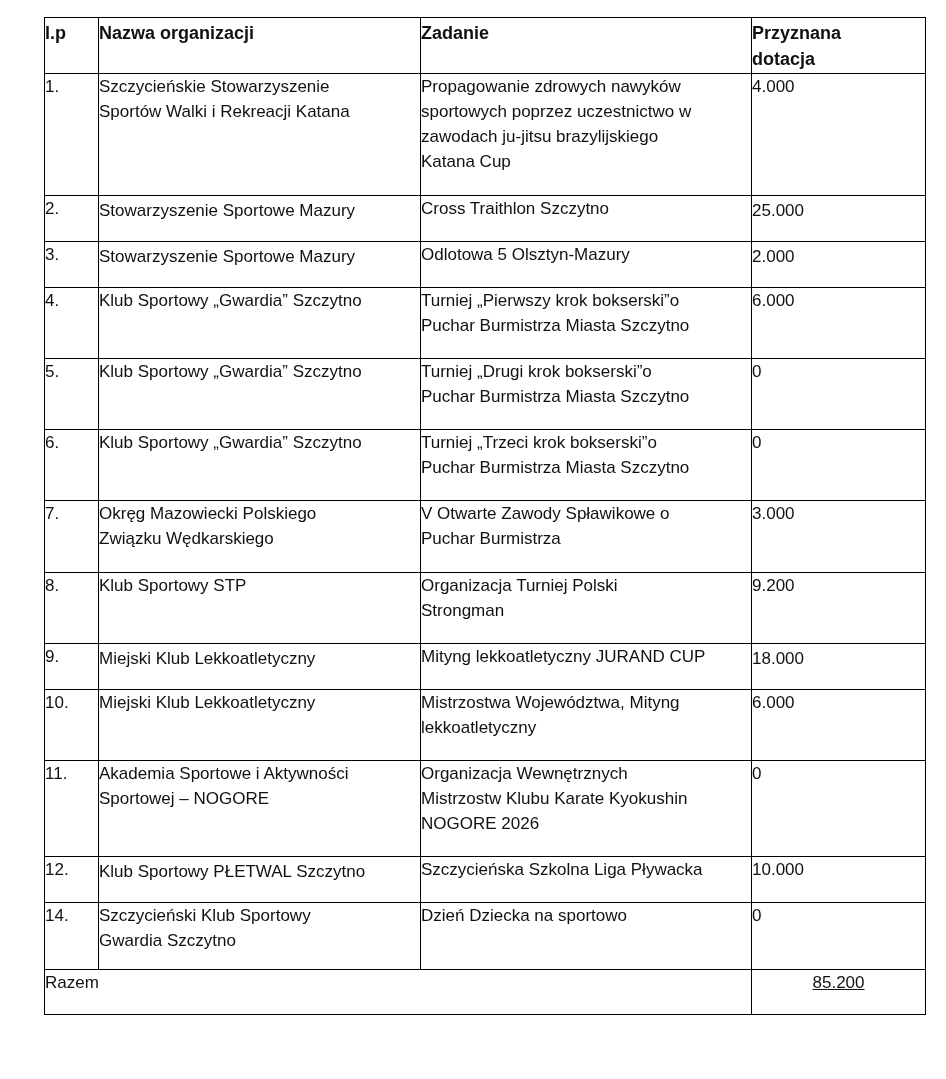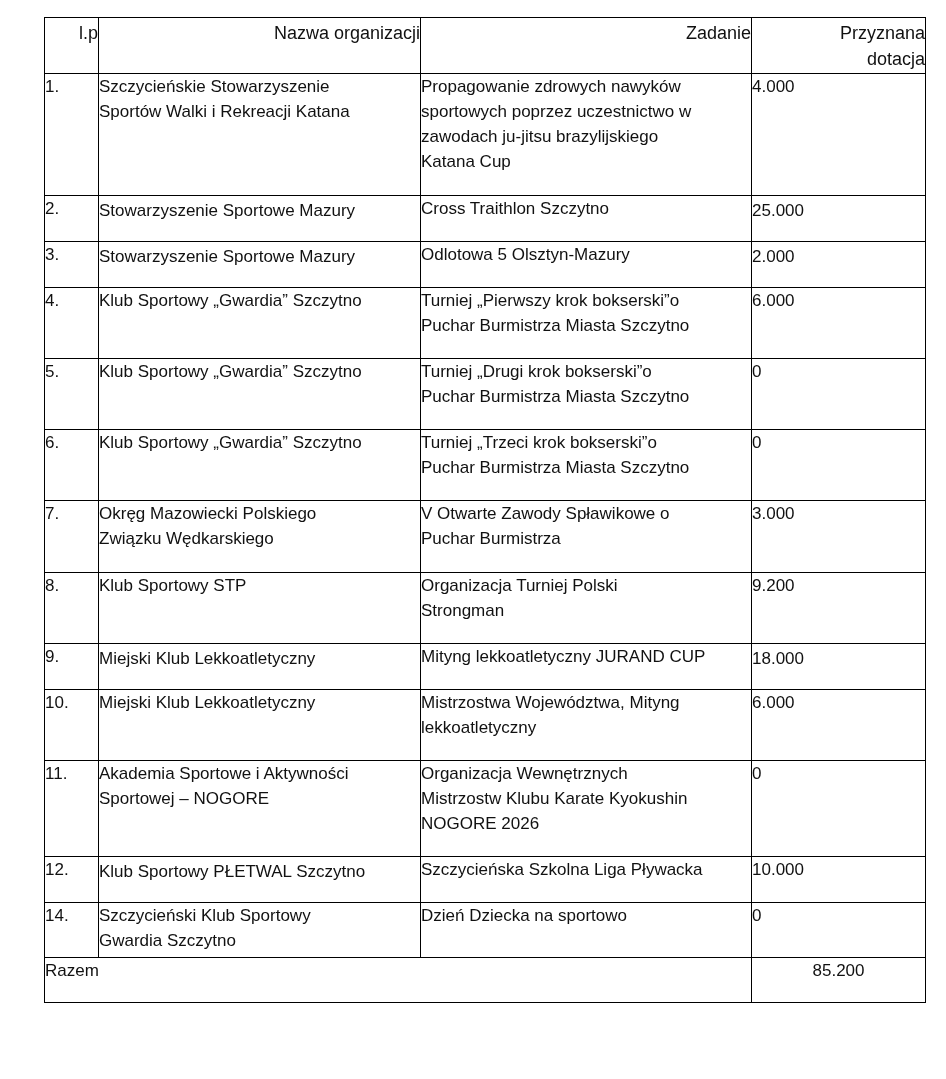--- a/index.html
+++ b/index.html
@@ -28,33 +28,33 @@
       border: 1.5px solid #000;
       padding: 0;
       vertical-align: top;
     }
     col.c-lp { width: 54px; }
     col.c-org { width: 322px; }
     col.c-task { width: 331px; }
     col.c-amt { width: 174px; }
 
     th {
-      font-weight: normal;
+      font-weight: bold;
       font-size: 18px;
-      text-align: right;
+      text-align: left;
       height: 55px;
       line-height: 26px;
     }
     th .hwrap { padding-top: 2px; }
     td.lp { padding: 4px 0 0 11px; }
     td.org { padding: 0 6px 0 10px; vertical-align: middle; }
     td.task { padding: 2px 6px 0 10px; }
     td.amt { text-align: left; vertical-align: middle; }
     td.total-label { padding: 4px 0 0 11px; }
-    td.total-amt { text-align: center; padding-top: 4px; }
+    td.total-amt { text-align: center; padding-top: 4px; text-decoration: underline; }
     .org-inner { display: block; padding-bottom: 4px; }
   </style>
 </head>
 <body>
 
 <table class="grants">
   <colgroup>
     <col class="c-lp">
       <col class="c-org">
       <col class="c-task">
@@ -231,21 +231,21 @@
         <td class="org" style="vertical-align: top; padding-top: 2px;">
           <span class="org-inner">
             <div>Klub Sportowy PŁETWAL Szczytno</div>
           </span>
         </td>
         <td class="task">
           <div>Szczycieńska  Szkolna Liga Pływacka</div>
         </td>
         <td class="amt" style="vertical-align: top; padding-top: 0;">10.000</td>
       </tr>
-      <tr style="height: 55px;">
+      <tr style="height: 67px;">
         <td class="lp">14.</td>
         <td class="org">
           <span class="org-inner">
             <div>Szczycieński Klub Sportowy</div>
             <div>Gwardia Szczytno</div>
           </span>
         </td>
         <td class="task">
           <div>Dzień Dziecka na sportowo</div>
         </td>

